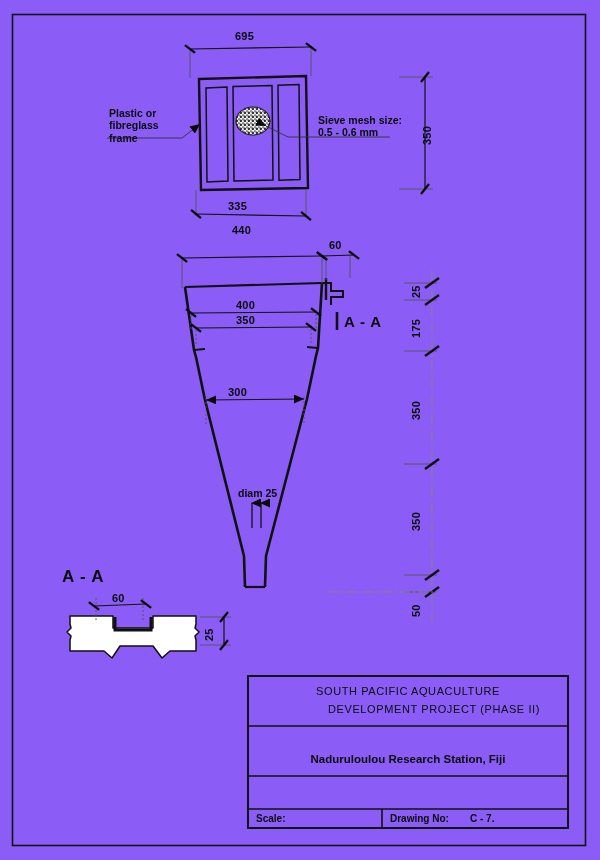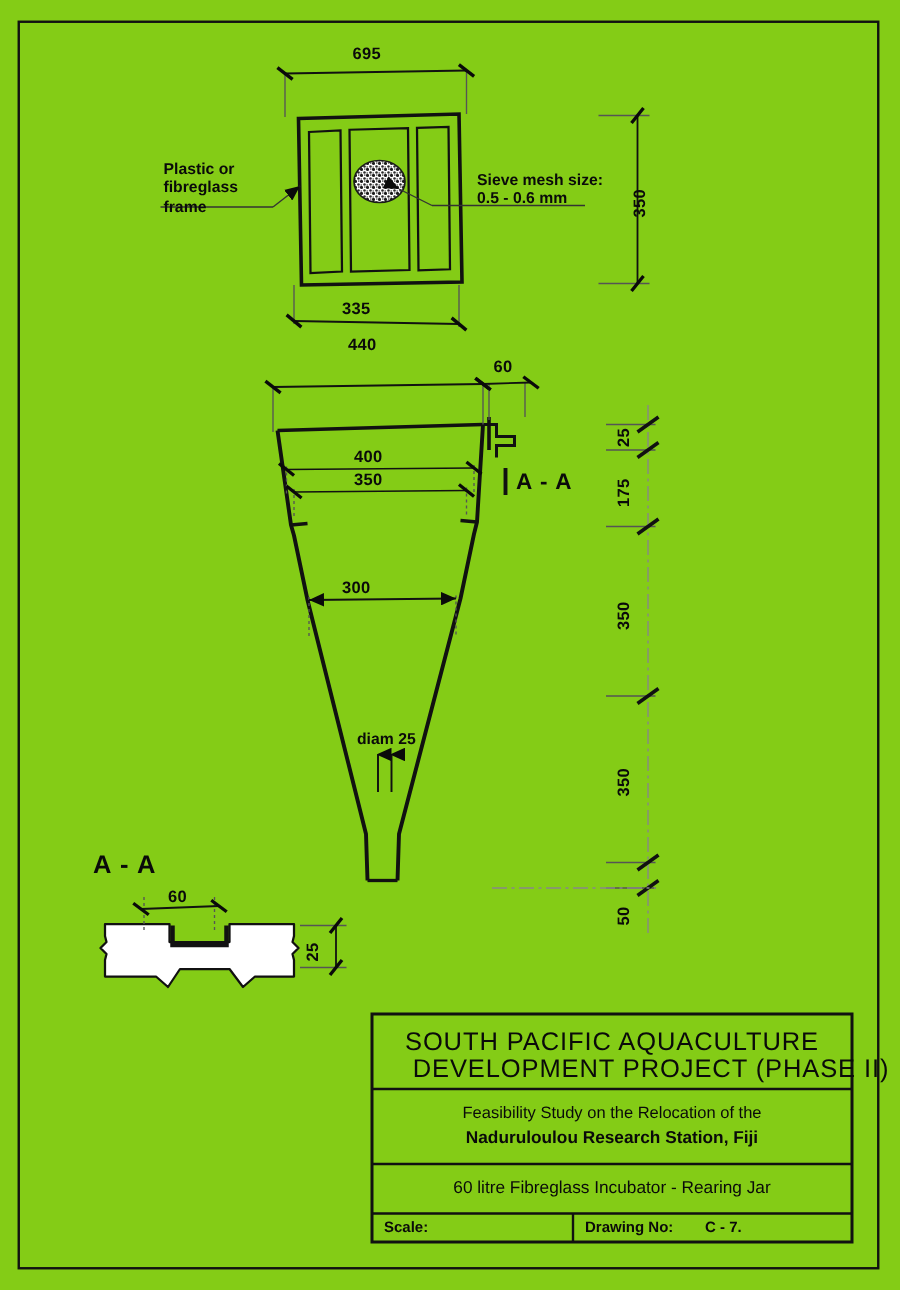--- a/index.html
+++ b/index.html
@@ -4,21 +4,21 @@
 <style>
   html, body {
     margin: 0;
     padding: 0;
     background: #ffffff;
   }
   #page {
     position: relative;
     width: 600px;
     height: 860px;
-    background: #84cc16;
+    background: #8b5cf6;
     font-family: "Liberation Sans", sans-serif;
     overflow: hidden;
   }
   #drawing {
     position: absolute;
     left: 0;
     top: 0;
   }
   .lbl {
     position: absolute;
@@ -50,21 +50,21 @@
     letter-spacing: 0.8px;
   }
   .tb-text {
     position: absolute;
     color: #0a0a0a;
     white-space: pre;
     text-align: center;
     font-family: "Liberation Sans", sans-serif;
   }
   .tb-line1 {
-    font-size: 17px;
+    font-size: 11px;
     letter-spacing: 0.6px;
   }
   .tb-line2 {
     font-size: 11px;
   }
   .tb-bold {
     font-weight: bold;
     font-size: 11.5px;
   }
   .tb-line3 {
@@ -305,25 +305,23 @@
   <div class="lbl secmark" style="left:62px; top:567px; font-size:17px;">A - A</div>
 
   <div class="lbl dim-num" style="left:112px; top:592px;">60</div>
 
   <div class="lbl dim-num-v" style="left:203px; top:641px;">25</div>
 
   <div class="tb-text tb-line1" style="left:248px; top:685px; width:320px;">SOUTH PACIFIC AQUACULTURE</div>
 
   <div class="tb-text tb-line1" style="left:248px; top:703px; width:372px;">DEVELOPMENT PROJECT (PHASE II)</div>
 
-  <div class="tb-text tb-line2" style="left:248px; top:736px; width:320px;">Feasibility Study on the Relocation of the</div>
 
   <div class="tb-text tb-bold" style="left:248px; top:753px; width:320px;">Naduruloulou Research Station, Fiji</div>
 
-  <div class="tb-text tb-line3" style="left:248px; top:786px; width:320px;">60 litre Fibreglass Incubator - Rearing Jar</div>
 
   <div class="tb-text tb-small" style="left:256px; top:813px; text-align:left;">Scale:</div>
 
   <div class="tb-text tb-small" style="left:300px; top:813px; text-align:left;"></div>
 
   <div class="tb-text tb-small" style="left:390px; top:813px; text-align:left;">Drawing No:</div>
 
   <div class="tb-text tb-small" style="left:470px; top:813px; text-align:left;">C - 7.</div>
 
 </div>

